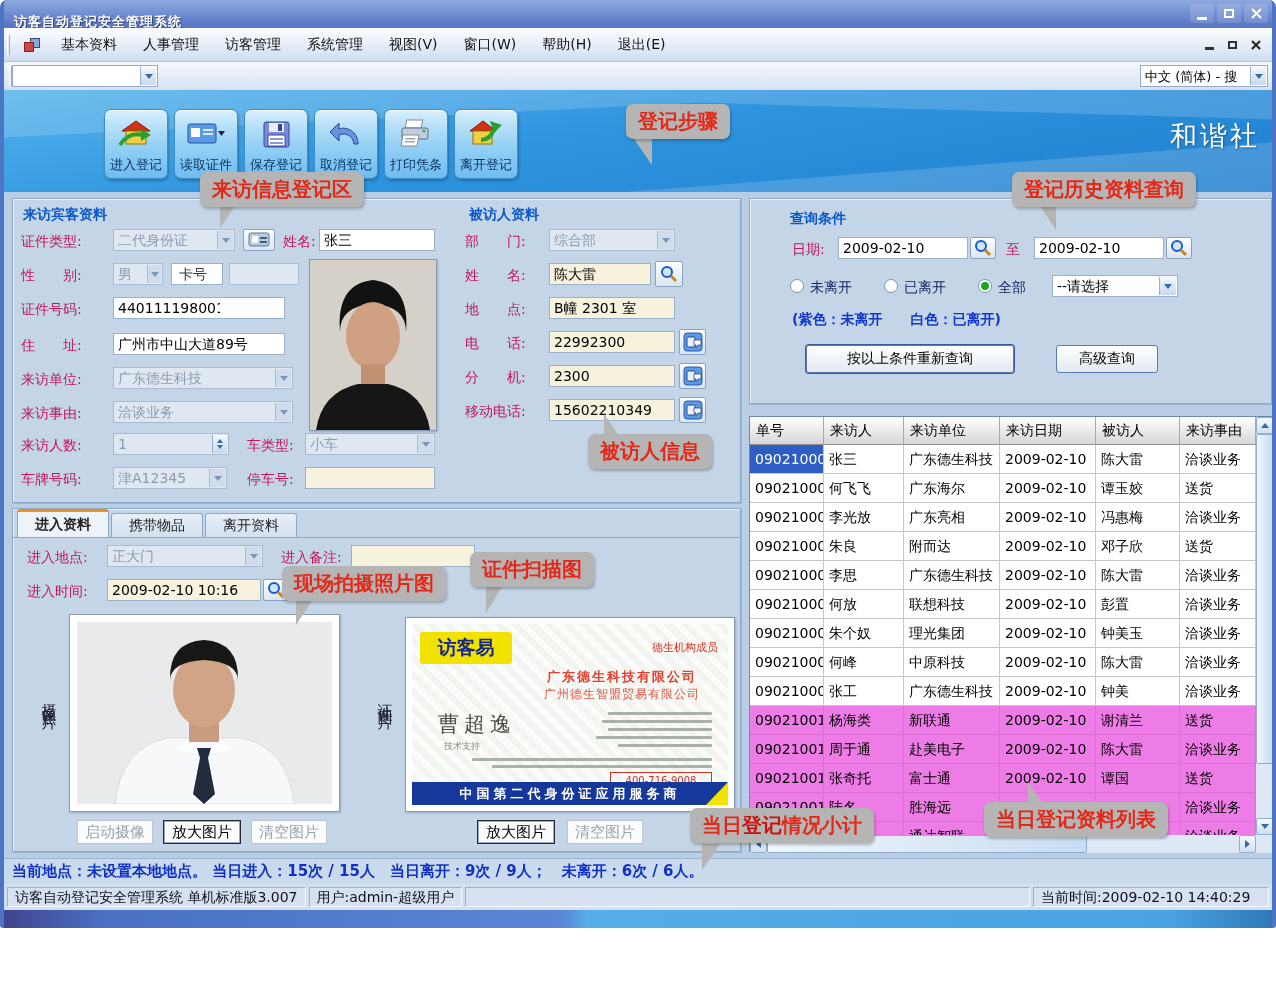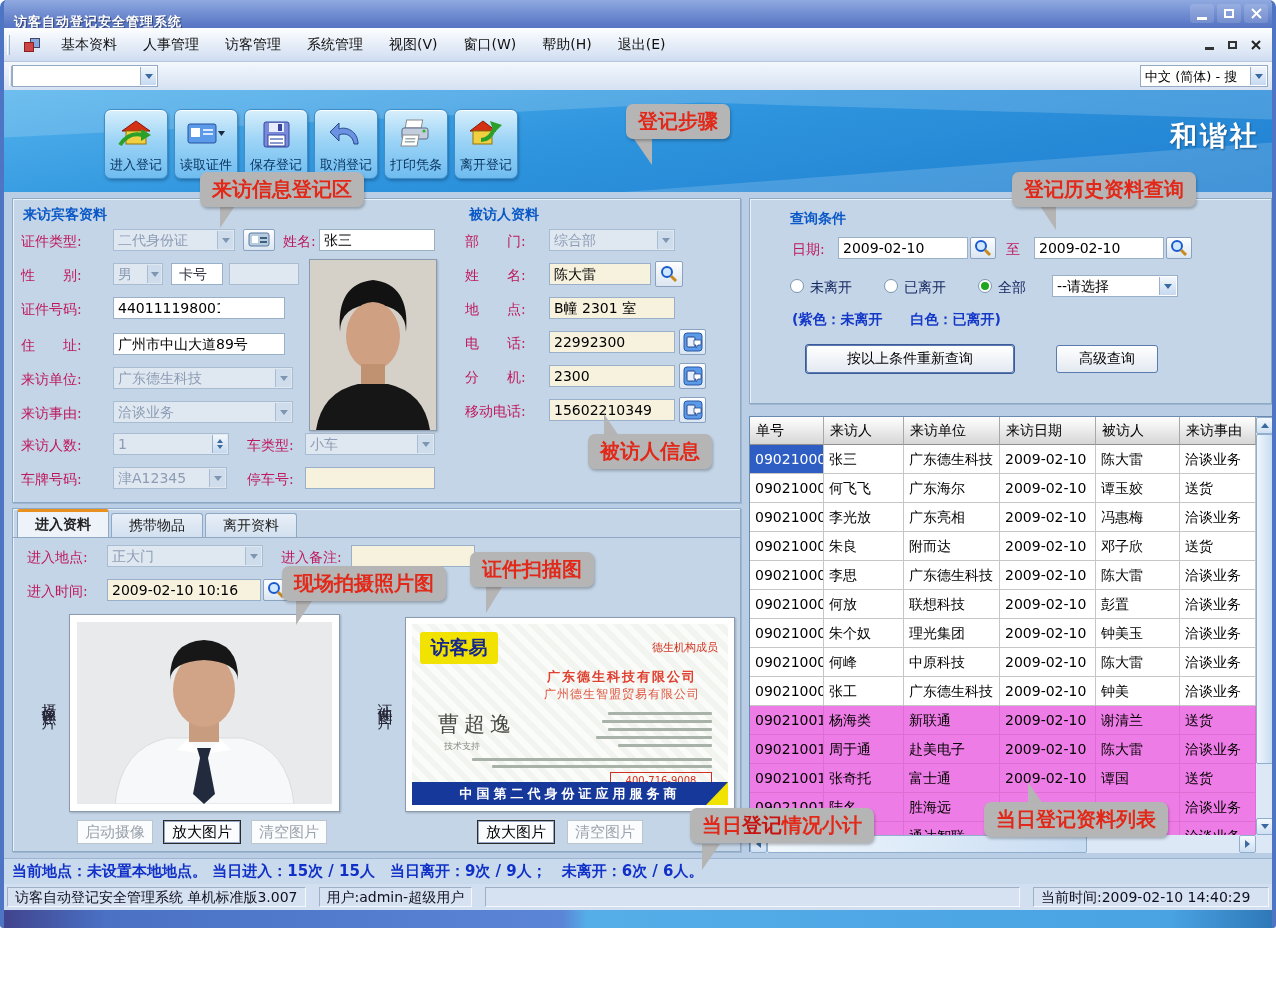--- a/index.html
+++ b/index.html
@@ -21,21 +21,21 @@
 .toolrow{position:absolute;left:0;top:62px;width:1268px;height:28px;background:linear-gradient(180deg,#f4f8fd,#d5e1f2)}
 .combo{position:absolute;background:#fff;border:1px solid #94aac4;font-size:13px;color:#000;padding:2px 18px 0 4px;white-space:nowrap;overflow:hidden}
 .combo .arr{position:absolute;right:1px;top:1px;bottom:1px;width:16px;background:linear-gradient(180deg,#f2f7fc,#c6d9f0);border-left:1px solid #9ab0c8;display:flex;align-items:center;justify-content:center}
 .tri-d{width:0;height:0;border-left:4px solid transparent;border-right:4px solid transparent;border-top:5px solid #3a6aa0}
 
 .bluebar{position:absolute;left:0;top:90px;width:1268px;height:102px;background:linear-gradient(170deg,#53b2ec 0%,#2f95de 45%,#1f7fd0 100%);overflow:hidden}
 .wedge{position:absolute;background:rgba(255,255,255,.16)}
 .bigbtn{position:absolute;top:19px;width:64px;height:70px;border-radius:7px;background:linear-gradient(180deg,#d8effc 0%,#9cd4f6 45%,#6fbcf0 100%);border:1px solid #3f8ec8;box-shadow:inset 0 1px 0 #fff,1px 2px 3px rgba(0,30,60,.3);display:flex;flex-direction:column;align-items:center;justify-content:flex-end;padding-bottom:4px;cursor:pointer}
 .bigbtn .ic{position:absolute;top:8px}
 .bigbtn .bl{font-size:13px;color:#06315e;white-space:nowrap}
-.brand{position:absolute;right:12px;top:28px;color:#fff;font-size:27px;letter-spacing:3px;font-weight:bold;text-shadow:1px 1px 2px #1a5a90}
+.brand{position:absolute;right:12px;top:28px;color:#fff;font-size:27px;letter-spacing:3px;font-weight:normal;text-shadow:1px 1px 2px #1a5a90}
 
 .panel{position:absolute;background:#c4d5e7;border:1px solid #8ea9c6;box-shadow:inset 1px 1px 0 #eaf2fa,1px 1px 0 #9fb6d0}
 .gbtitle{position:absolute;color:#0a58c8;font-size:14px;font-weight:bold;white-space:nowrap}
 .lbl{position:absolute;color:#be185d;font-size:14px;white-space:nowrap}
 .fld{position:absolute;height:22px;background:#fff;border:1px solid #9ab0c8;font-size:14px;color:#000;padding:2px 12px 0 4px;white-space:nowrap;overflow:hidden}
 .cream{background:#f7f2de}
 .dis{background:#dfe7f1;color:#8c9cb4;border-color:#a8bcd2}
 .iconbtn{position:absolute;background:linear-gradient(180deg,#fdfefe,#dbe6f2);border:1px solid #8aa2c0;border-radius:2px;display:flex;align-items:center;justify-content:center;cursor:pointer}
 .radio{position:absolute;width:14px;height:14px;border-radius:50%;background:#fff;border:1px solid #7e96b2}
 .radio.on::after{content:"";display:block;width:8px;height:8px;border-radius:50%;background:#1fa61f;margin:2px}
@@ -59,21 +59,21 @@
 .sbthumb{position:absolute;background:linear-gradient(90deg,#f0f7fd,#c8dcf2);border:1px solid #90aece;border-radius:2px}
 .tri{width:0;height:0}
 
 .callout{position:absolute;background:#b5b5b5;color:#e22818;font-size:20px;font-weight:bold;padding:4px 12px;border-radius:7px;white-space:nowrap;z-index:60;box-shadow:1px 2px 3px rgba(0,0,0,.25)}
 .ctail{position:absolute;width:0;height:0;z-index:59}
 
 .vlabel{position:absolute;writing-mode:vertical-rl;font-size:15px;color:#223;letter-spacing:4px}
 .frame{position:absolute;background:#fff;border:1px solid #8a9ab0;box-shadow:1px 1px 2px rgba(0,0,0,.2)}
 .infoline{position:absolute;left:0;top:858px;width:1268px;height:26px;background:#c9daed;border-top:1px solid #9cb4d0;display:flex;align-items:center}
 .infotext{color:#1030c8;font-size:15px;font-weight:bold;padding-left:8px;white-space:nowrap}
-.statusbar{position:absolute;left:0;top:884px;width:1268px;height:26px;background:#d2dff0;display:flex;align-items:center;padding:0 3px;gap:13px}
+.statusbar{position:absolute;left:0;top:884px;width:1268px;height:26px;background:#d2dff0;display:flex;align-items:center;padding:0 3px;gap:3px}
 .sunken{border:1px solid;border-color:#9eb0c6 #f4f8fc #f4f8fc #9eb0c6;background:#d6e2f2;height:20px;padding:1px 7px 0 7px;font-size:14px;color:#101020;white-space:nowrap}
 .bottomframe{position:absolute;left:0;top:910px;width:1268px;height:18px;background:linear-gradient(90deg,#41448e 0%,#4a71c4 8%,#5b85d6 44%,#55aee8 46%,#49a2e2 92%,#2f78b8 100%)}
 .spin{position:absolute;right:1px;top:1px;bottom:1px;width:15px;background:linear-gradient(180deg,#f2f7fc,#c6d9f0);border-left:1px solid #9ab0c8;display:flex;flex-direction:column;align-items:center;justify-content:center;gap:2px}
 .spin .u{width:0;height:0;border-left:3px solid transparent;border-right:3px solid transparent;border-bottom:4px solid #3a6aa0}
 .spin .d{width:0;height:0;border-left:3px solid transparent;border-right:3px solid transparent;border-top:4px solid #3a6aa0}
 .fineline{position:absolute;height:3px;background:#a8b2a8;border-radius:1px}
 </style>
 </head>
 <body>
 
@@ -532,21 +532,21 @@
         </svg>
     </div>
     <div class="btnflat" style="left:64px;top:311px;width:76px">启动摄像</div>
     <div class="btnflat focus" style="left:150px;top:311px;width:78px">放大图片</div>
     <div class="btnflat" style="left:238px;top:311px;width:76px">清空图片</div>
 
     <div class="vlabel" style="left:362px;top:182px">证件图片</div>
 
     <div class="frame" style="left:392px;top:108px;width:330px;height:195px;padding:6px">
       <div style="position:relative;width:316px;height:181px;background:repeating-linear-gradient(45deg,#fbfcf9 0 6px,#f2f5ef 6px 12px)">
-        <div style="position:absolute;left:8px;top:8px;width:78px;height:32px;background:#f2e200;border-radius:3px;display:flex;align-items:center;justify-content:center;font-weight:bold;font-size:19px;color:#15278c">访客易</div>
+        <div style="position:absolute;left:8px;top:8px;width:92px;height:32px;background:#f2e200;border-radius:3px;display:flex;align-items:center;justify-content:center;font-weight:bold;font-size:19px;color:#15278c">访客易</div>
         <div style="position:absolute;right:10px;top:16px;color:#d03020;font-size:11px;font-weight:normal">德生机构成员</div>
         <div style="position:absolute;left:112px;top:44px;width:196px;text-align:center;color:#e04030;font-size:13px;font-weight:bold;letter-spacing:2px;white-space:nowrap">广东德生科技有限公司</div>
         <div style="position:absolute;left:112px;top:62px;width:196px;text-align:center;color:#e05540;font-size:12px;letter-spacing:1px;white-space:nowrap">广州德生智盟贸易有限公司</div>
         <div style="position:absolute;left:26px;top:86px;font-size:21px;color:#4a4a46;letter-spacing:5px">曹超逸</div>
         <div style="position:absolute;left:32px;top:116px;font-size:9px;color:#8a8a84">技术支持</div>
         <div class="fineline" style="left:196px;top:88px;width:104px"></div>
         <div class="fineline" style="left:190px;top:96px;width:110px"></div>
         <div class="fineline" style="left:196px;top:104px;width:104px"></div>
         <div class="fineline" style="left:184px;top:112px;width:116px"></div>
         <div class="fineline" style="left:206px;top:120px;width:94px"></div>

